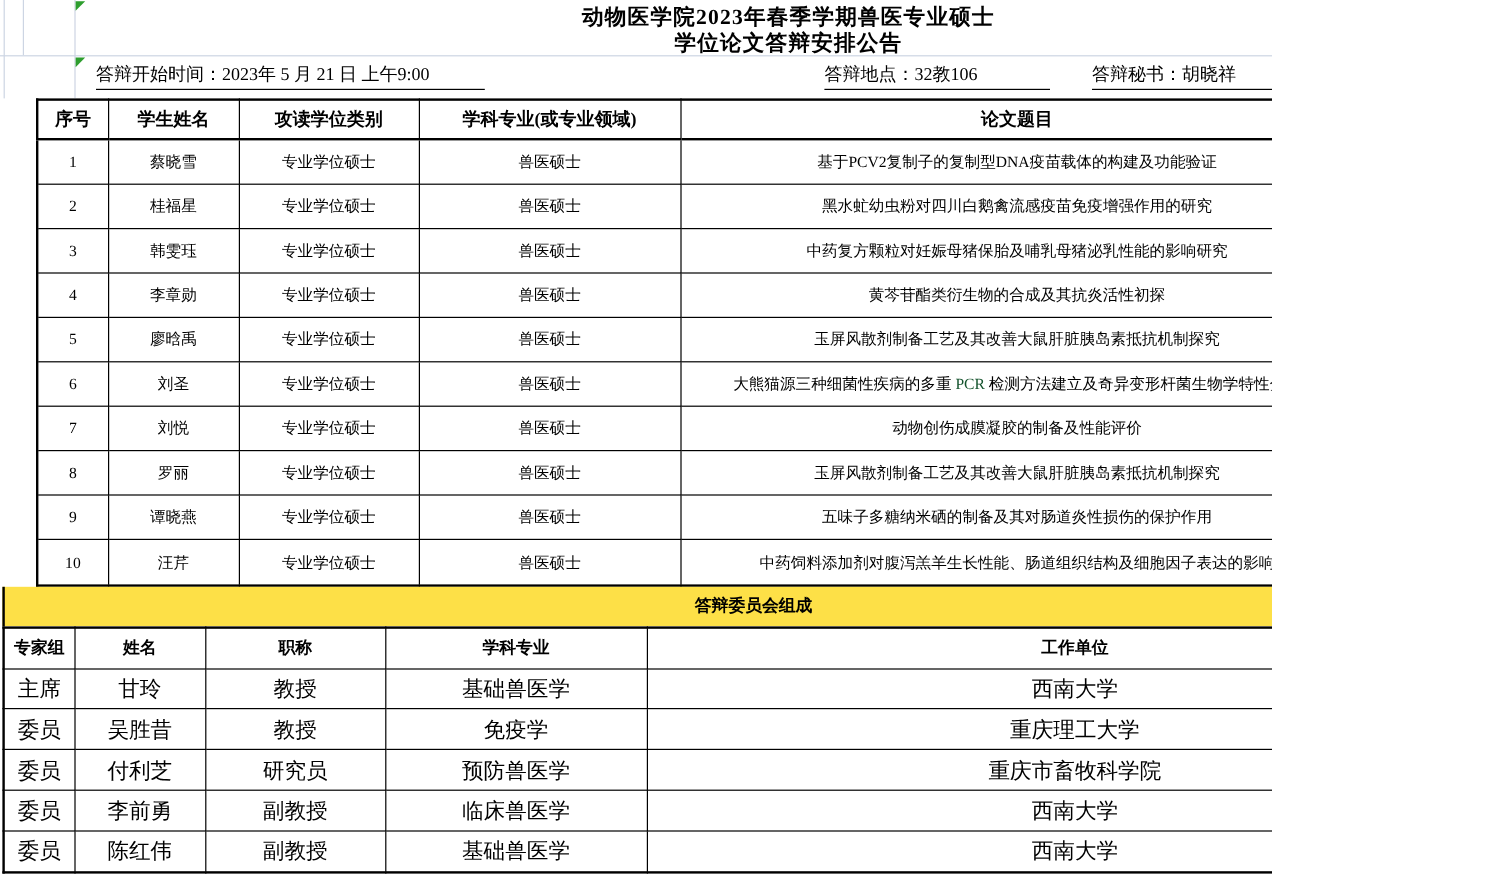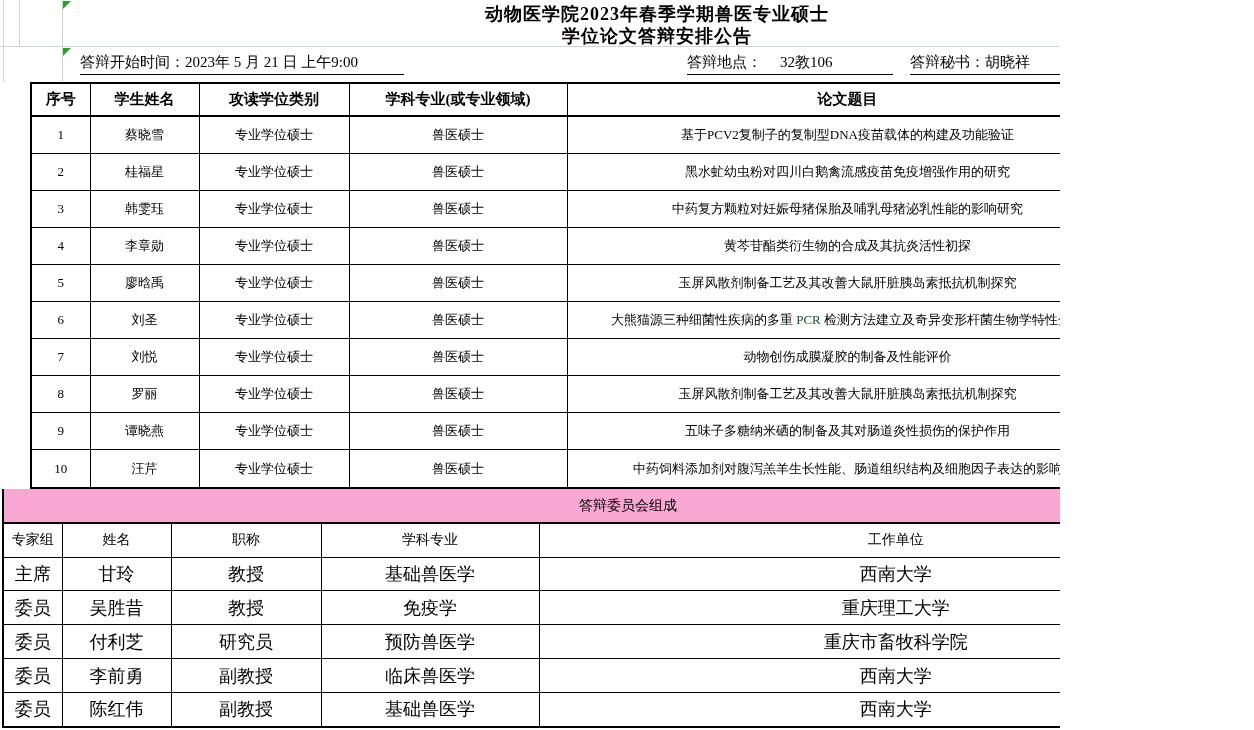--- a/index.html
+++ b/index.html
@@ -26,25 +26,25 @@
   .tbl{position:absolute;border-collapse:collapse;table-layout:fixed;background:#fff;}
   .tbl th,.tbl td{border:1px solid #000;text-align:center;vertical-align:middle;
                   white-space:nowrap;overflow:hidden;padding:0 2px;}
   .main{border:2px solid #000;height:407px;margin-left:28px;}
   .main thead tr{height:33px;}
   .main th{font-size:15px;font-weight:bold;border-bottom:2px solid #000;}
   .main td{font-size:13px;}
 
   .band{position:absolute;left:2px;top:489px;width:1248px;height:33px;
         border-left:2px solid #000;text-align:center;line-height:33px;
-        font-weight:normal;font-size:14px;background:#f9a8d4;}
+        font-weight:bold;font-size:14px;background:#fde047;}
 
   .comm{border:2px solid #000;border-right:none;height:206px;}
   .comm thead tr{height:34px;}
-  .comm th{font-size:14px;font-weight:normal;}
+  .comm th{font-size:14px;font-weight:bold;}
   .comm td{font-size:18px;}
   .comm th:last-child,.comm td:last-child{border-right:none;}
 </style>
 </head>
 <body>
 
 <div class="sheet">
 
   <div class="gl v" style="left:3px;top:0;height:82px"></div>
   <div class="gl v" style="left:19px;top:0;height:46px"></div>
@@ -56,21 +56,21 @@
   <div class="flag" style="left:63px;top:1px"></div>
   <div class="flag" style="left:63px;top:48px"></div>
 
   <div class="title">
     <div>动物医学院2023年春季学期兽医专业硕士</div>
     <div>学位论文答辩安排公告</div>
   </div>
 
   <div class="inforow">
     <span class="u" style="left:64px;padding-right:46px">答辩开始时间：2023年 5 月 21 日 上午9:00</span>
-    <span class="u" style="left:671px;padding-right:60px"><span>答辩地点：</span><span style="margin-left:18px">32教106</span></span>
+    <span class="u" style="left:671px;padding-right:60px"><span>答辩地点：</span><span style="">32教106</span></span>
     <span class="u" style="left:894px;padding-right:42px"><span>答辩秘书：</span><span style="">胡晓祥</span></span>
   </div>
 
   <table class="tbl main" style="left:2px;top:82px;width:1250px">
     <colgroup>
       <col style="width:59px">
         <col style="width:109px">
         <col style="width:150px">
       <col style="width:218px">
         <col style="width:561px">

